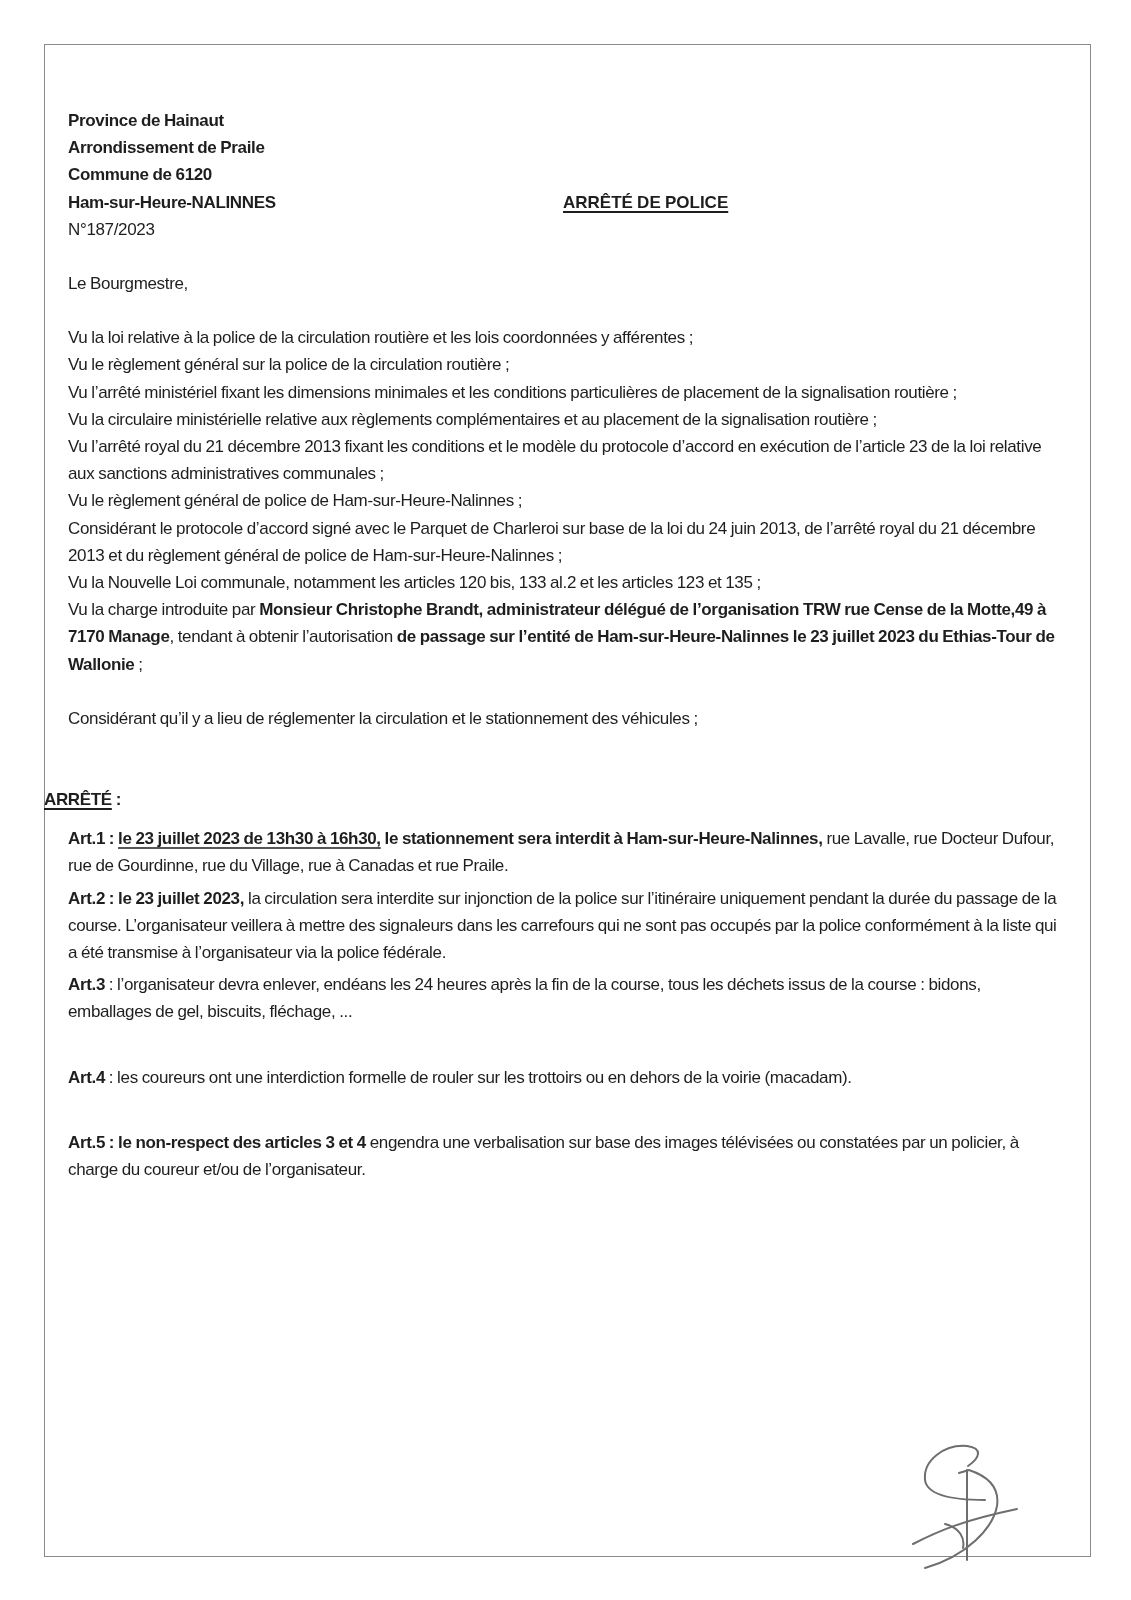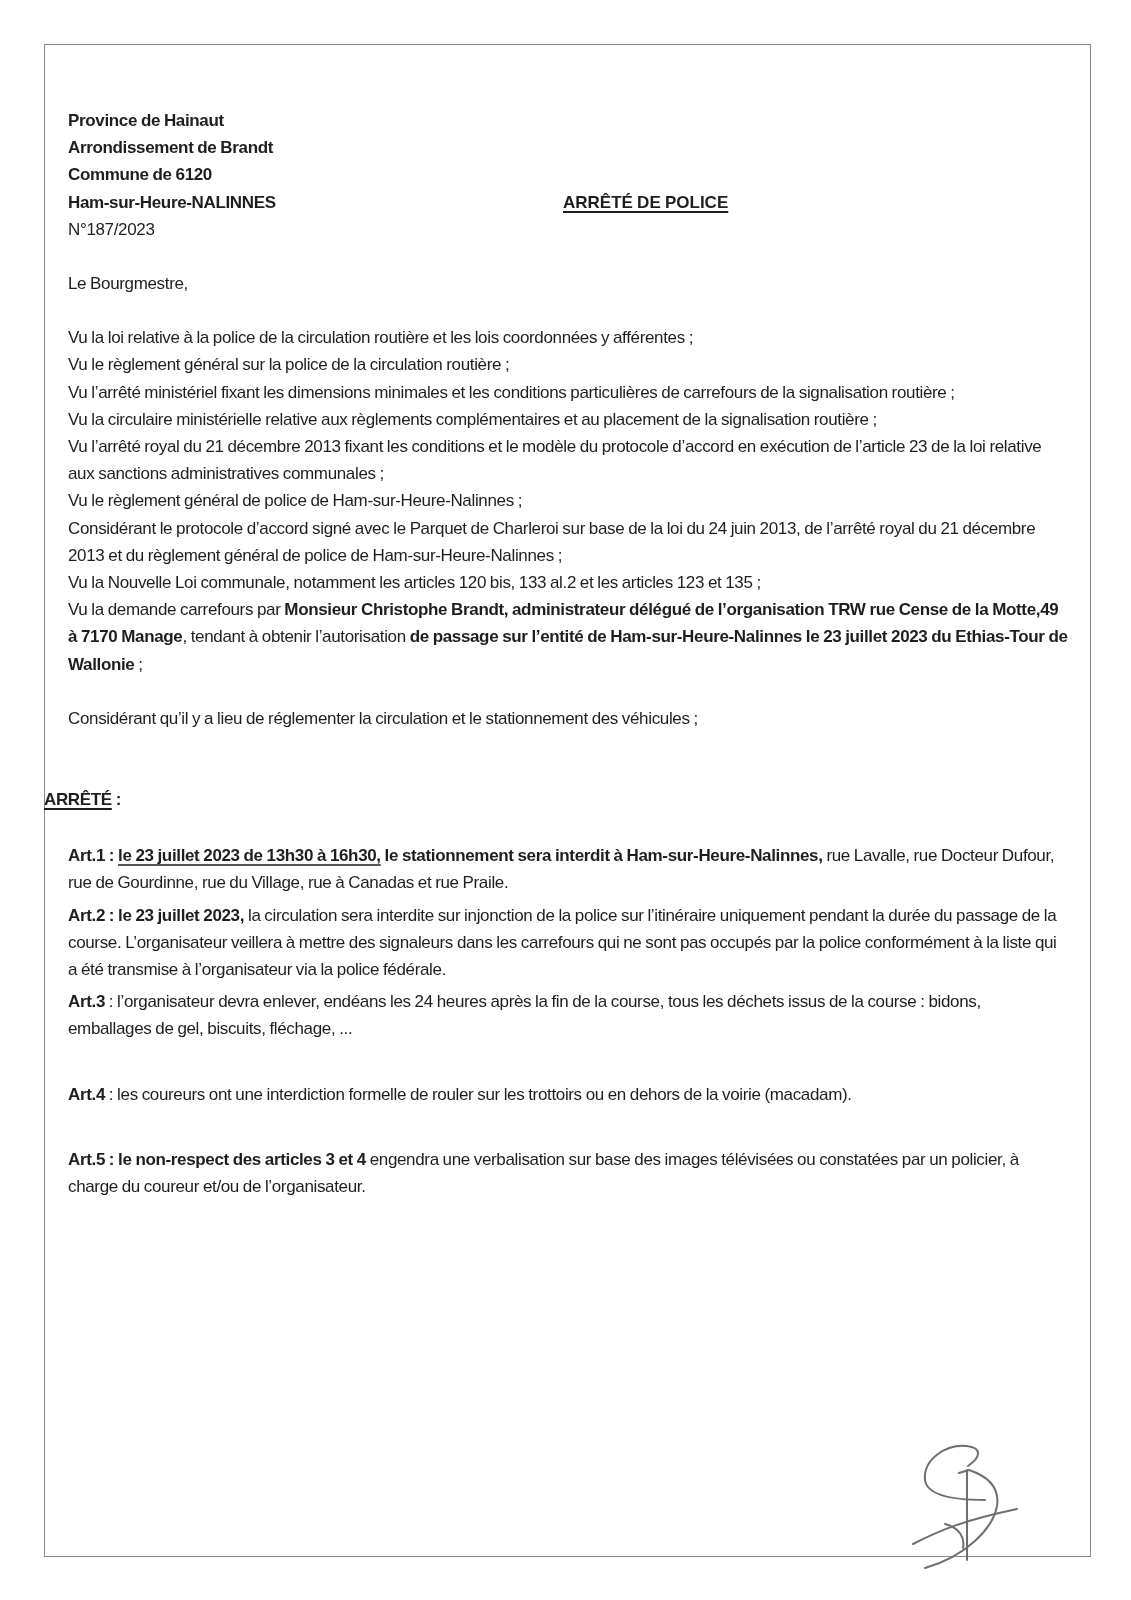--- a/index.html
+++ b/index.html
@@ -62,21 +62,21 @@
     font-weight: bold;
     width: 1000px;
     margin-left: -24px;
   }
   .centered-heading .u {
     text-decoration: underline;
     text-underline-offset: 3px;
     text-decoration-thickness: 1.5px;
   }
   .article { margin-top: 5px; }
-  .article.first { margin-top: 29px; }
+  .article.first { margin-top: 12px; }
   .article.spaced { margin-top: 38px; }
   .underline-date {
     text-decoration: underline;
     text-underline-offset: 3px;
     text-decoration-color: #555;
     text-decoration-thickness: 1.5px;
   }
   .signature {
     position: absolute;
     left: 905px;
@@ -87,39 +87,39 @@
 </style>
 </head>
 <body>
 
 <div class="page-frame"></div>
 
 <div class="content">
 
   <div class="header-block">
     <span class="header-line">Province de Hainaut</span>
-    <span class="header-line">Arrondissement de Brandt</span>
+    <span class="header-line">Arrondissement de Praile</span>
     <span class="header-line">Commune de 6120</span>
     <span class="header-line">Ham-sur-Heure-NALINNES</span>
     <span class="header-line normal">N°187/2023</span>
     <span class="police-title">ARRÊTÉ DE POLICE</span>
   </div>
 
   <p class="block mt-gap">Le Bourgmestre,</p>
 
   <div class="block mt-gap">
     <span class="line">Vu la loi relative à la police de la circulation routière et les lois coordonnées y afférentes ;</span>
     <span class="line">Vu le règlement général sur la police de la circulation routière ;</span>
-    <span class="line">Vu l’arrêté ministériel fixant les dimensions minimales et les conditions particulières de carrefours de la signalisation routière ;</span>
+    <span class="line">Vu l’arrêté ministériel fixant les dimensions minimales et les conditions particulières de placement de la signalisation routière ;</span>
     <span class="line">Vu la circulaire ministérielle relative aux règlements complémentaires et au placement de la signalisation routière ;</span>
     <span class="line">Vu l’arrêté royal du 21 décembre 2013 fixant les conditions et le modèle du protocole d’accord en exécution de l’article 23 de la loi relative aux sanctions administratives communales ;</span>
     <span class="line">Vu le règlement général de police de Ham-sur-Heure-Nalinnes ;</span>
     <span class="line">Considérant le protocole d’accord signé avec le Parquet de Charleroi sur base de la loi du 24 juin 2013, de l’arrêté royal du 21 décembre 2013 et du règlement général de police de Ham-sur-Heure-Nalinnes ;</span>
     <span class="line">Vu la Nouvelle Loi communale, notamment les articles 120 bis, 133 al.2 et les articles 123 et 135 ;</span>
-    <span class="line"><span>Vu la demande carrefours par </span><b>Monsieur Christophe Brandt, administrateur délégué de l’organisation TRW rue Cense de la Motte,49 à 7170 Manage</b><span>, tendant à obtenir l’autorisation </span><b>de passage sur l’entité de Ham-sur-Heure-Nalinnes le 23 juillet 2023 du Ethias-Tour de Wallonie</b><span> ;</span></span>
+    <span class="line"><span>Vu la charge introduite par </span><b>Monsieur Christophe Brandt, administrateur délégué de l’organisation TRW rue Cense de la Motte,49 à 7170 Manage</b><span>, tendant à obtenir l’autorisation </span><b>de passage sur l’entité de Ham-sur-Heure-Nalinnes le 23 juillet 2023 du Ethias-Tour de Wallonie</b><span> ;</span></span>
   </div>
 
   <p class="block mt-gap">Considérant qu’il y a lieu de réglementer la circulation et le stationnement des véhicules ;</p>
 
   <p class="block mt-gap-big centered-heading"><span class="u">ARRÊTÉ</span><span> :</span></p>
 
   <p class="block article first"><b>Art.1 : </b><b class="underline-date">le 23 juillet 2023 de 13h30 à 16h30,</b><b> le stationnement sera interdit à Ham-sur-Heure-Nalinnes,</b><span> rue Lavalle, rue Docteur Dufour, rue de Gourdinne, rue du Village, rue à Canadas et rue Praile.</span></p>
 
   <p class="block article"><b>Art.2 : </b><b>le 23 juillet 2023,</b><span> la circulation sera interdite sur injonction de la police sur l’itinéraire uniquement pendant la durée du passage de la course. L’organisateur veillera à mettre des signaleurs dans les carrefours qui ne sont pas occupés par la police conformément à la liste qui a été transmise à l’organisateur via la police fédérale.</span></p>
 

